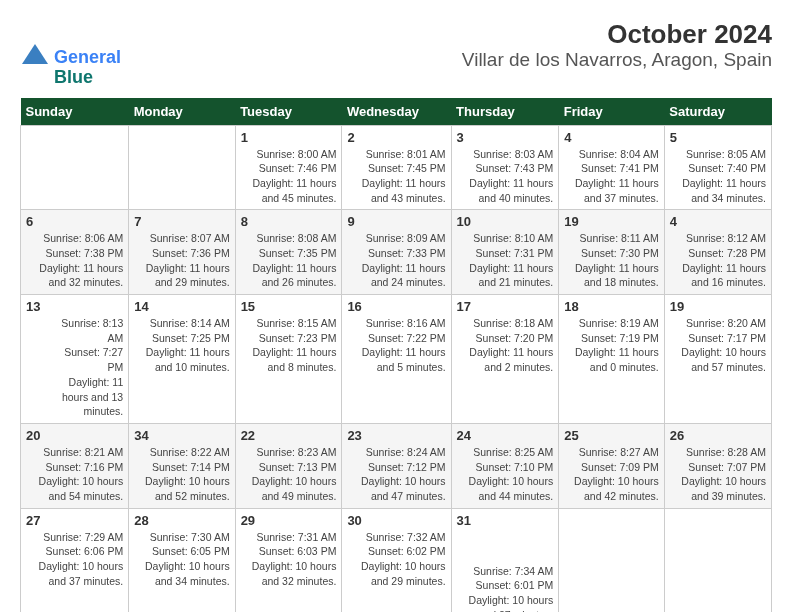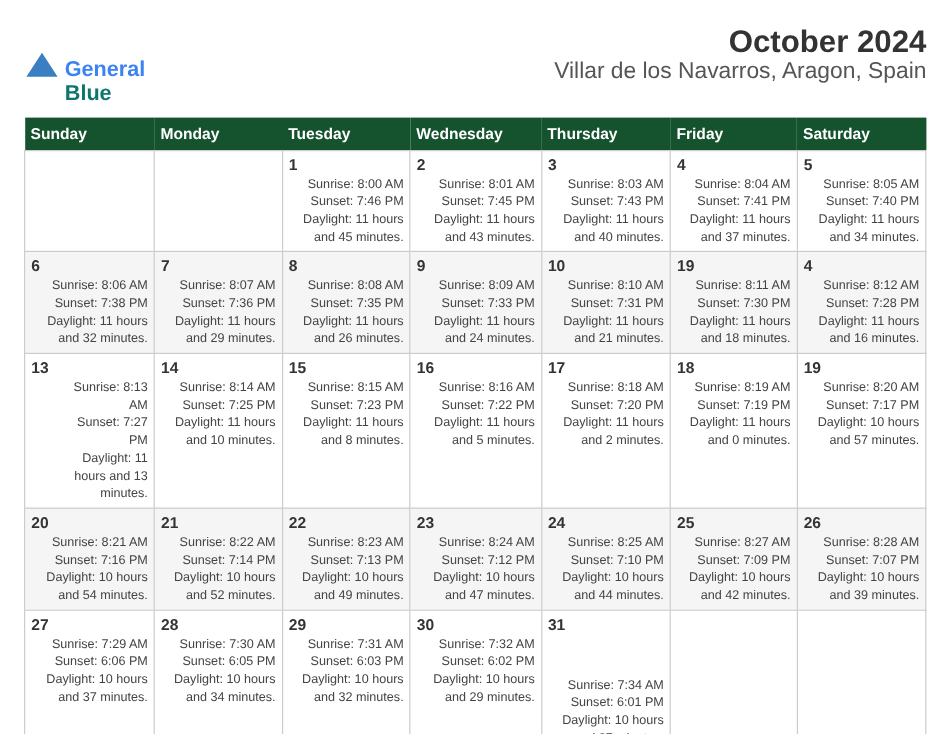--- a/index.html
+++ b/index.html
@@ -250,21 +250,21 @@
         </td>
       </tr>
       <tr>
         <td>
           <span class="day-num">20</span>
           <div class="day-detail" style="white-space: pre-line;">Sunrise: 8:21 AM
 Sunset: 7:16 PM
 Daylight: 10 hours and 54 minutes.</div>
         </td>
         <td>
-          <span class="day-num">21</span>
+          <span class="day-num">34</span>
           <div class="day-detail" style="white-space: pre-line;">Sunrise: 8:22 AM
 Sunset: 7:14 PM
 Daylight: 10 hours and 52 minutes.</div>
         </td>
         <td>
           <span class="day-num">22</span>
           <div class="day-detail" style="white-space: pre-line;">Sunrise: 8:23 AM
 Sunset: 7:13 PM
 Daylight: 10 hours and 49 minutes.</div>
         </td>

